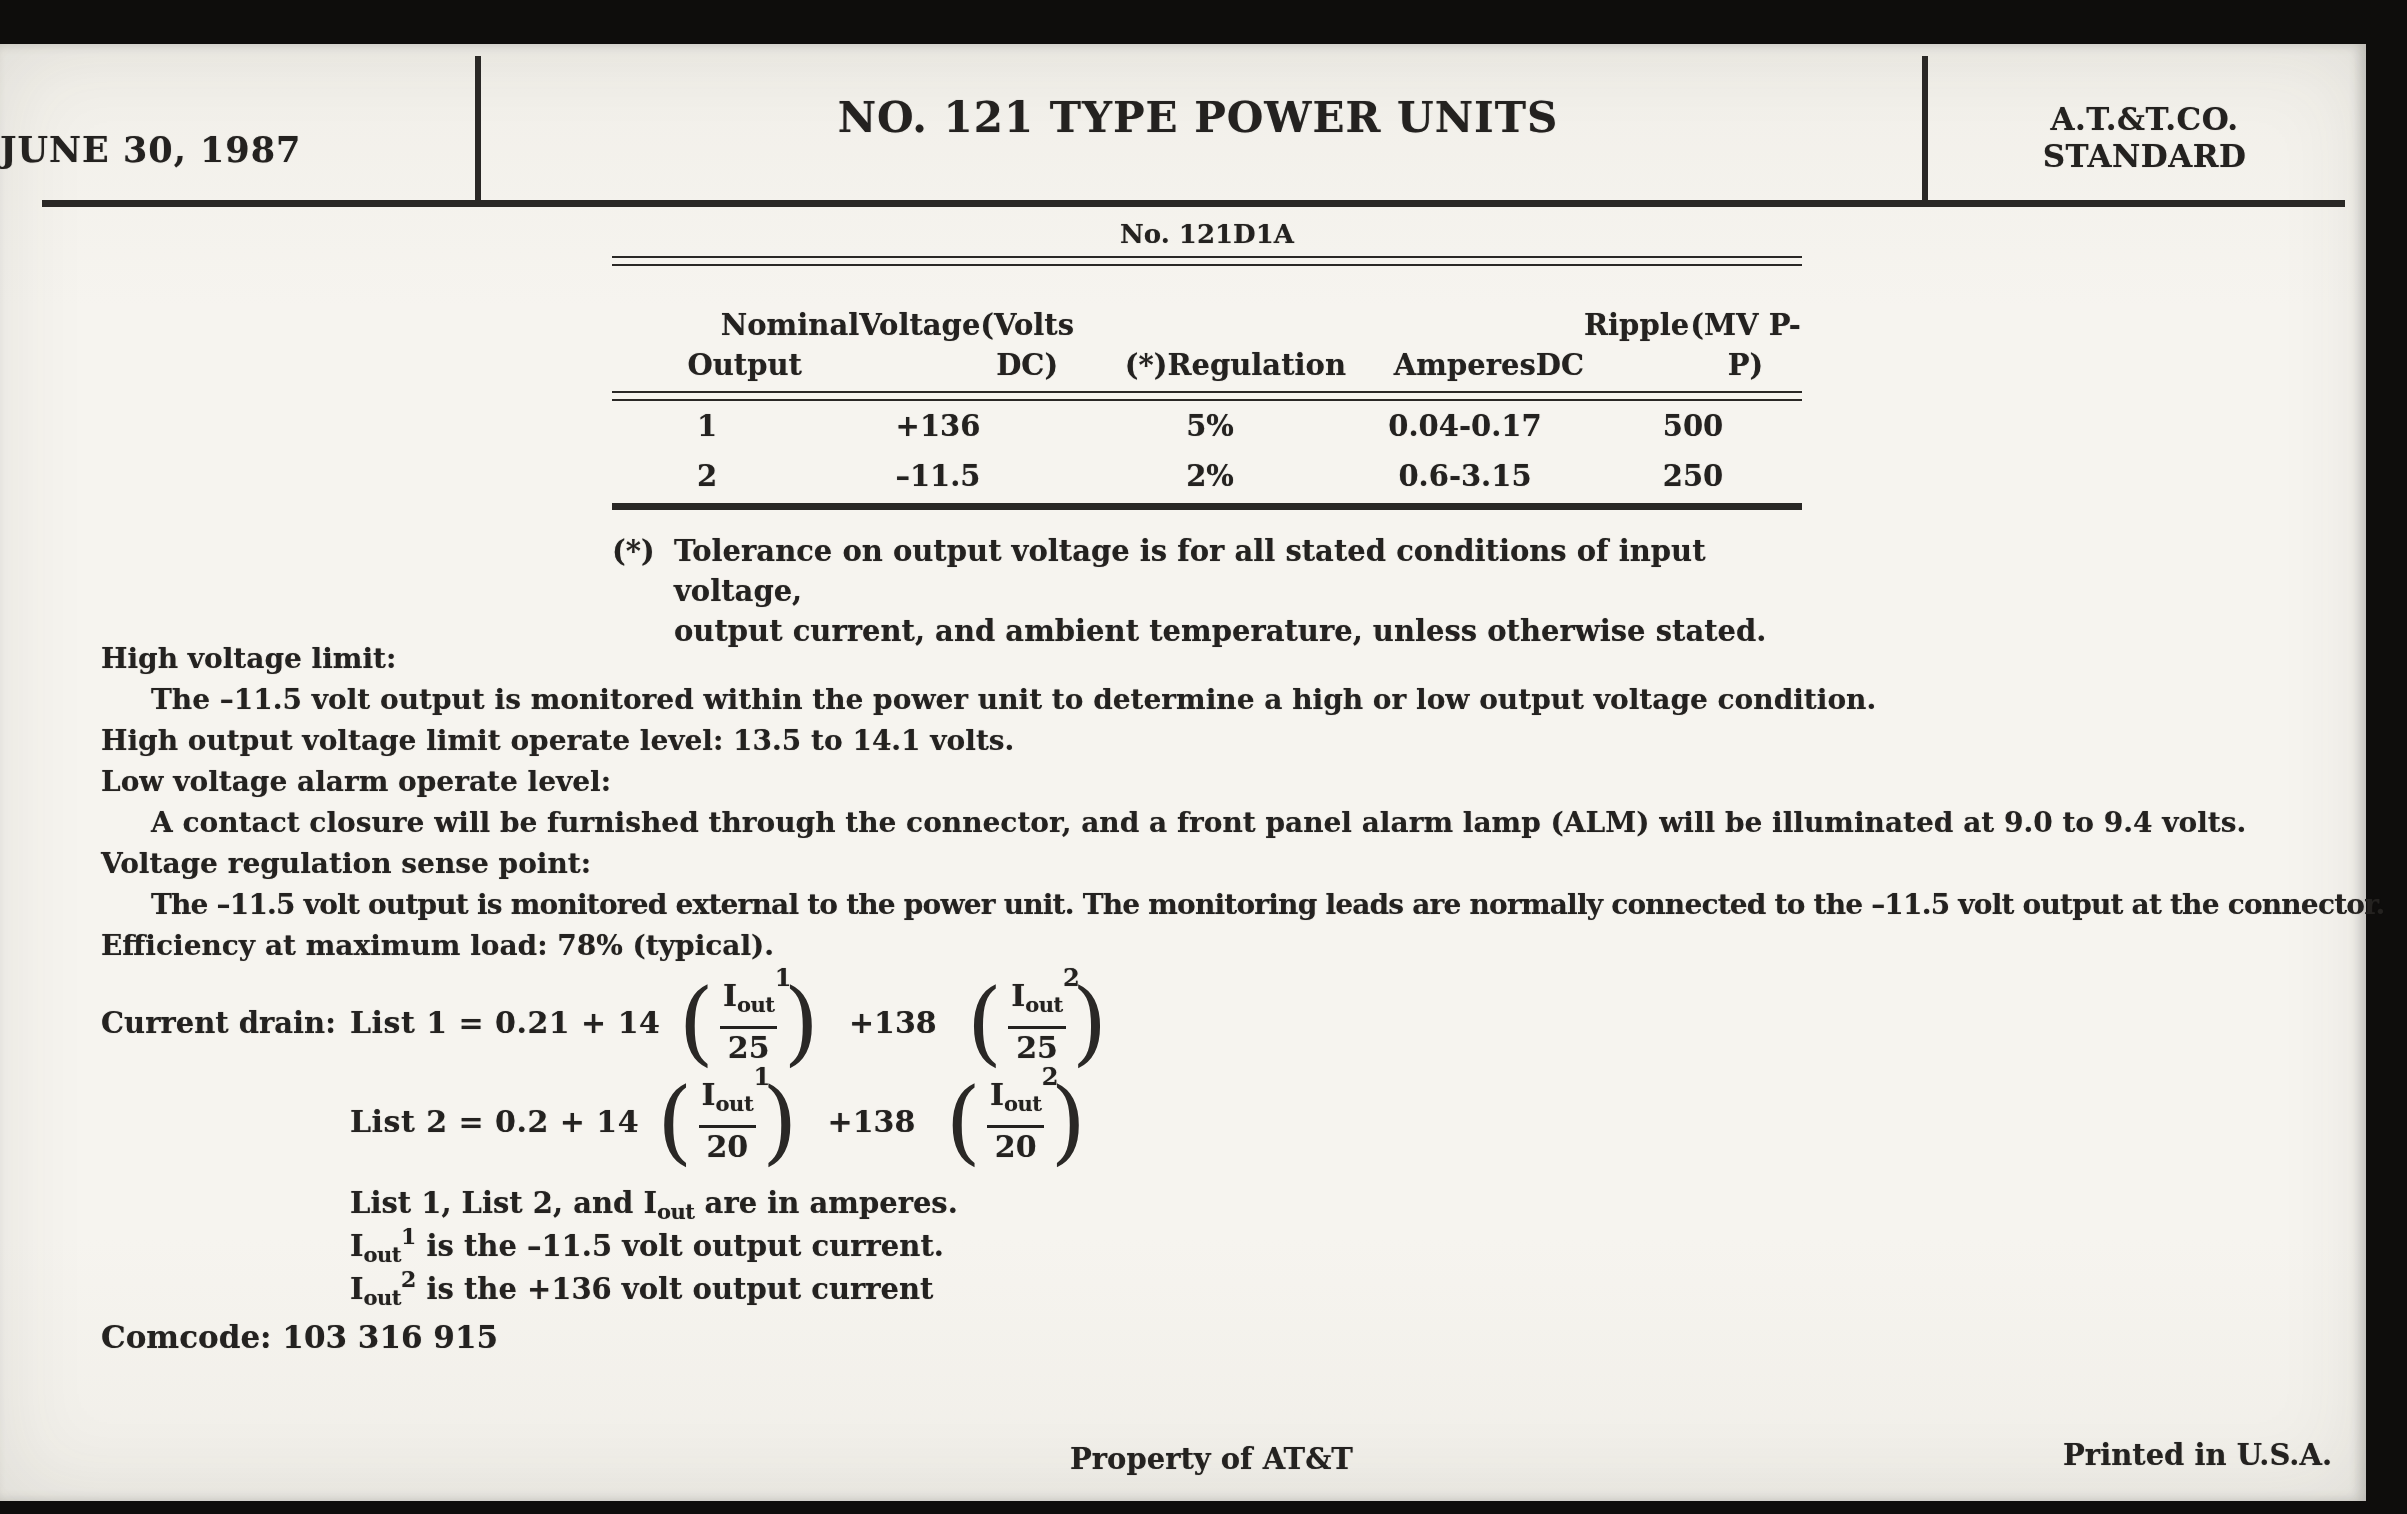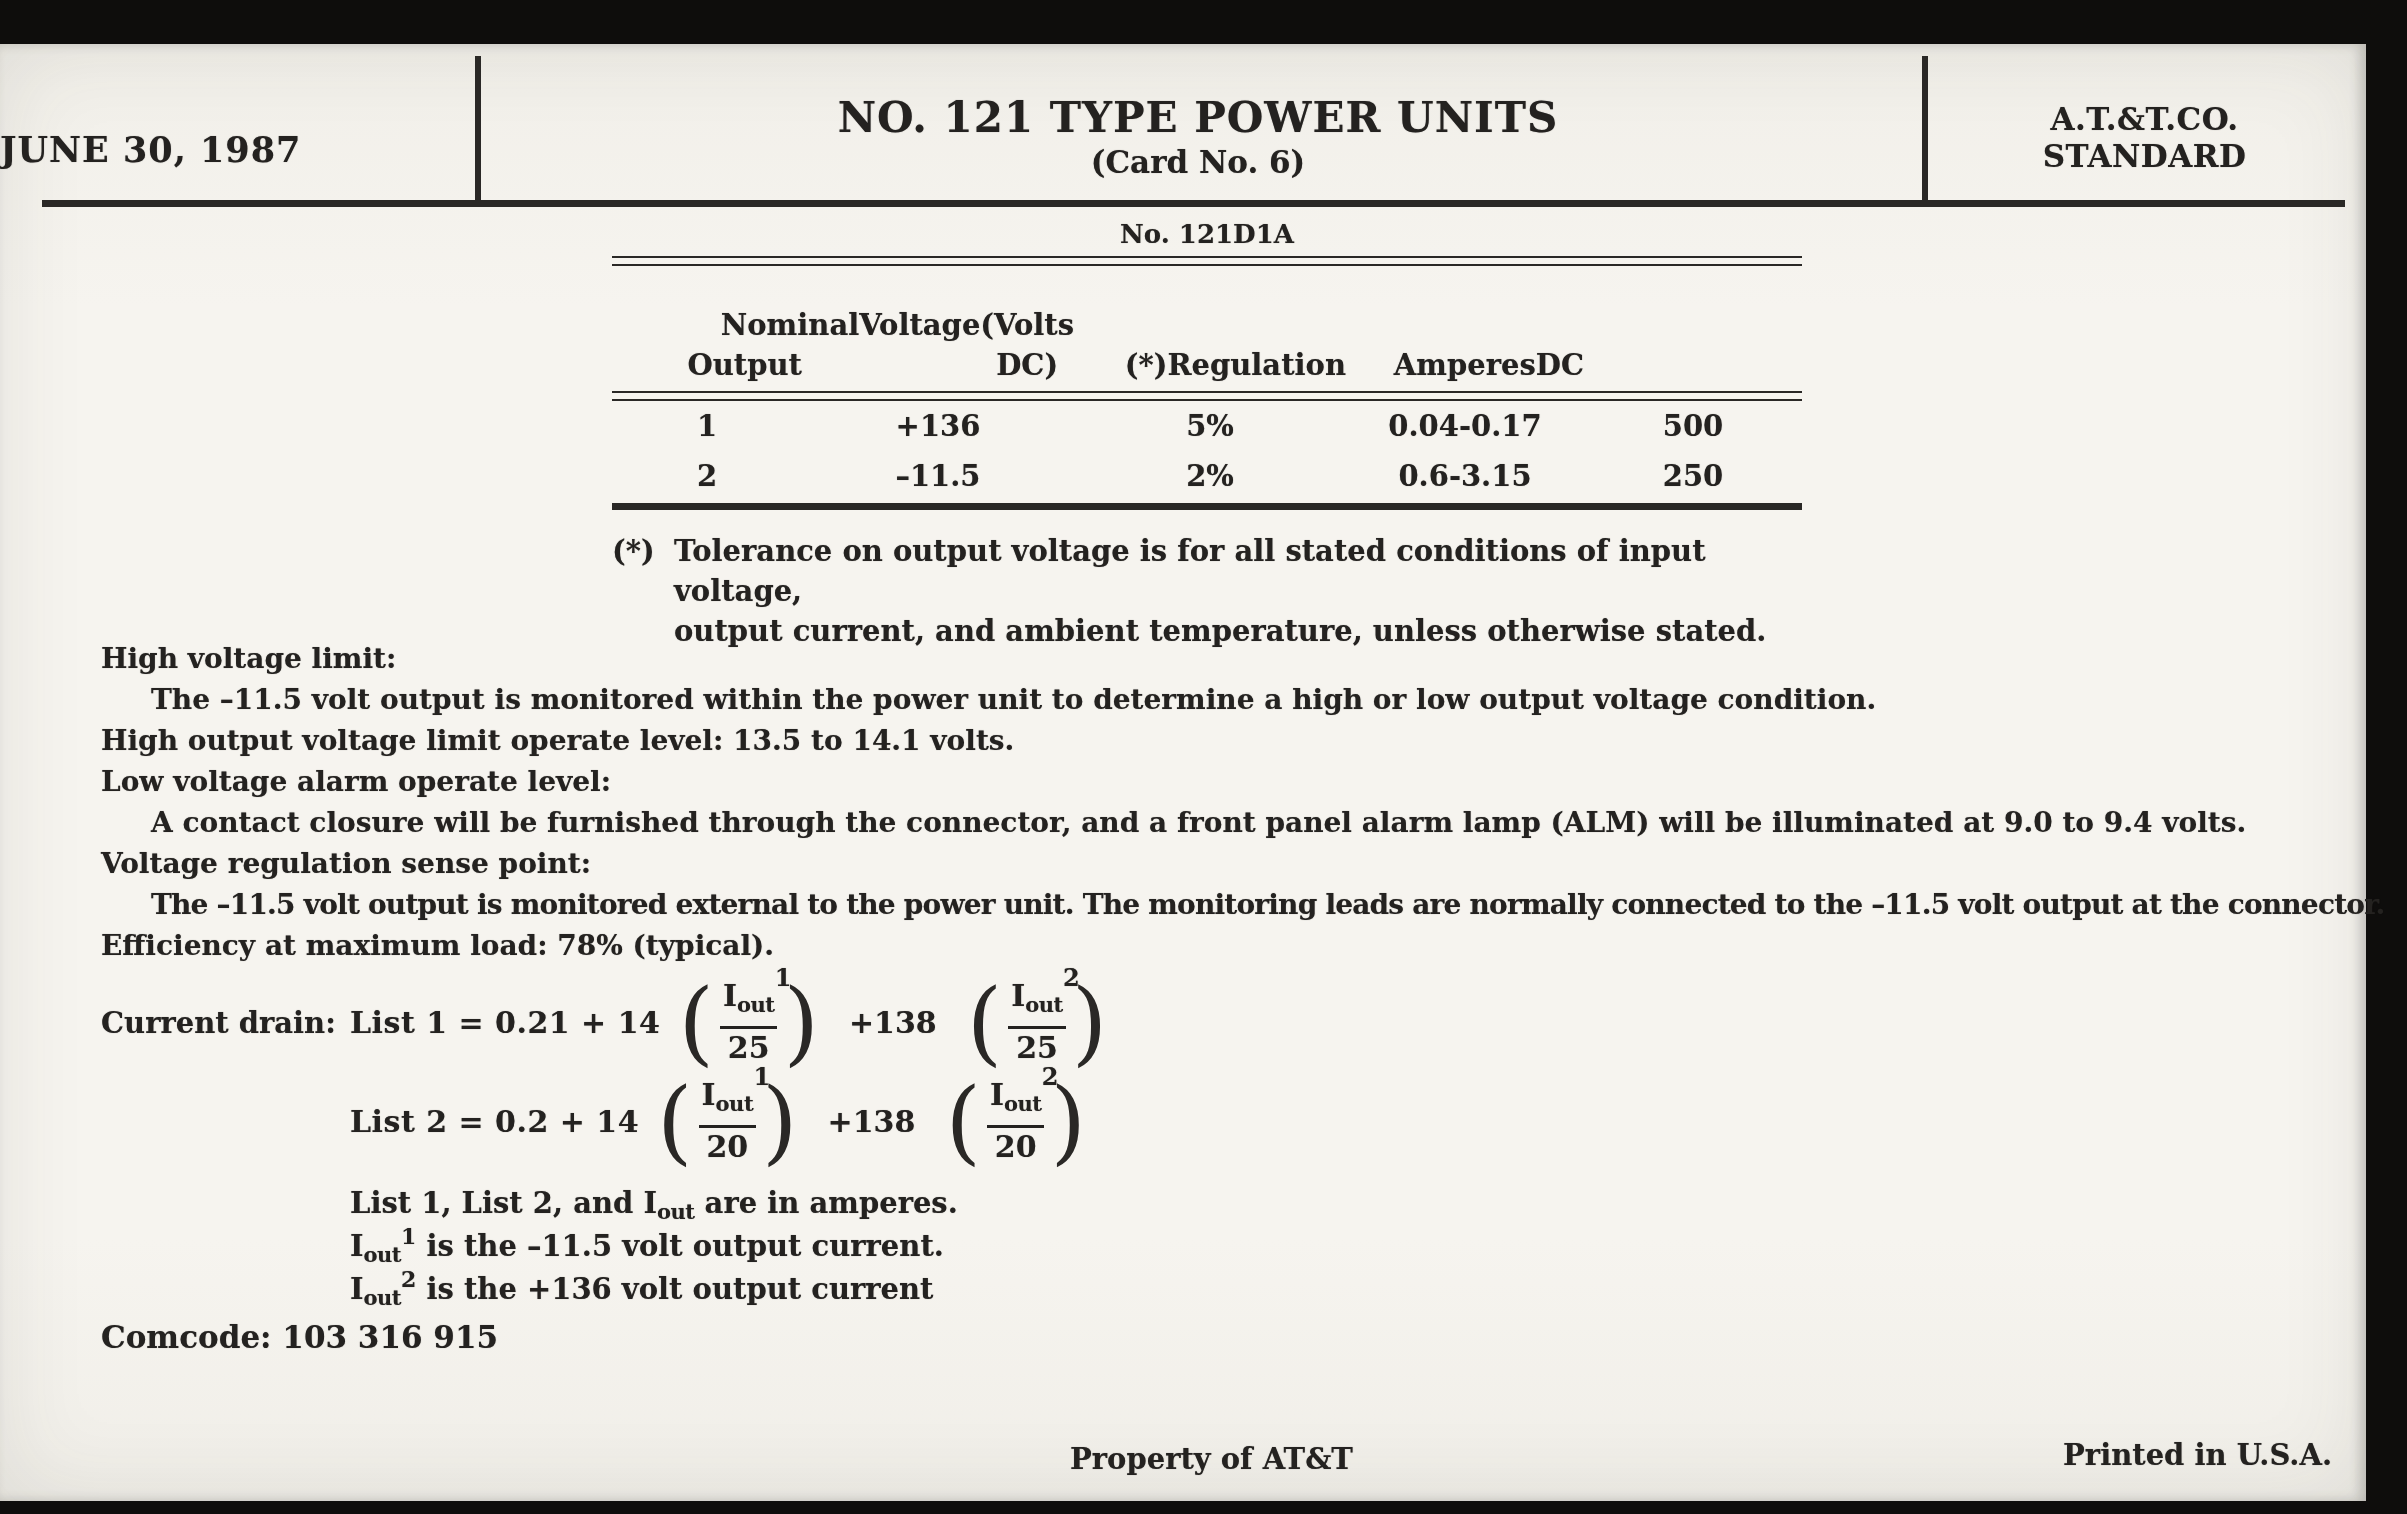--- a/index.html
+++ b/index.html
@@ -82,21 +82,20 @@
 <div class="band band-top"></div>
 <div class="band band-bottom"></div>
 <div class="band band-right"></div>
 
 <div class="paper">
 
   <div class="hdr-date">JUNE 30, 1987</div>
   <div class="vrule vrule-left"></div>
   <div class="hdr-center">
     <div class="hdr-title">NO. 121 TYPE POWER UNITS</div>
-    <div class="hdr-sub">(Card No. 6)</div>
   </div>
   <div class="vrule vrule-right"></div>
   <div class="hdr-org">
     <div>A.T.&amp;T.CO.</div>
     <div>STANDARD</div>
   </div>
   <div class="hrule-main"></div>
 
   <div class="tbl">
     <div class="tbl-caption">No. 121D1A</div>
@@ -109,20 +108,24 @@
         <span>Nominal</span>
         <span>Voltage</span>
         <span>(Volts DC)</span>
       </div>
       <div class="hcol c2">
         <span>(*)Regulation</span>
       </div>
       <div class="hcol c3">
         <span>Amperes</span>
         <span>DC</span>
+      </div>
+      <div class="hcol c4">
+        <span>Ripple</span>
+        <span>(MV P-P)</span>
       </div>
     </div>
     <div class="rule-double" style="margin-top:0;"></div>
     <div class="tbl-row">
       <div class="cell c0">1</div>
       <div class="cell c1">+136</div>
       <div class="cell c2">5%</div>
       <div class="cell c3">0.04-0.17</div>
       <div class="cell c4">500</div>
     </div>

